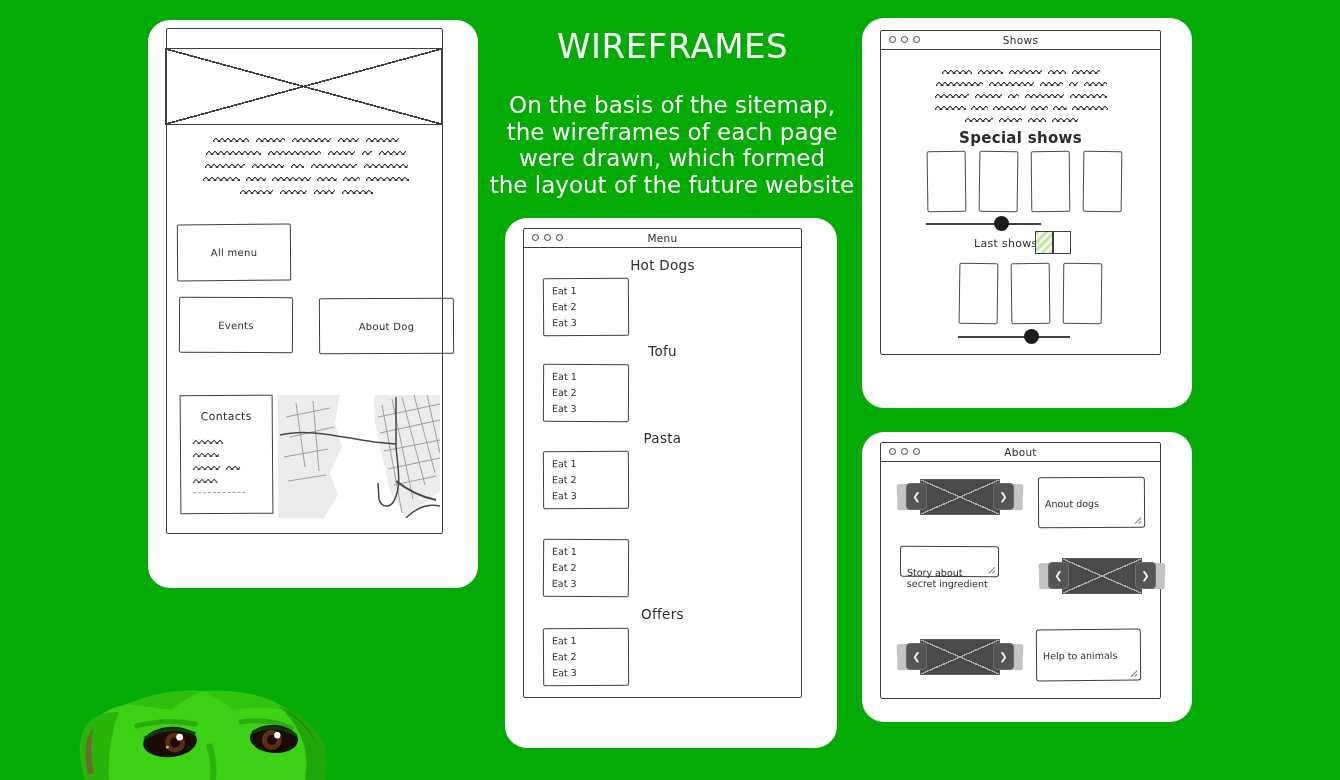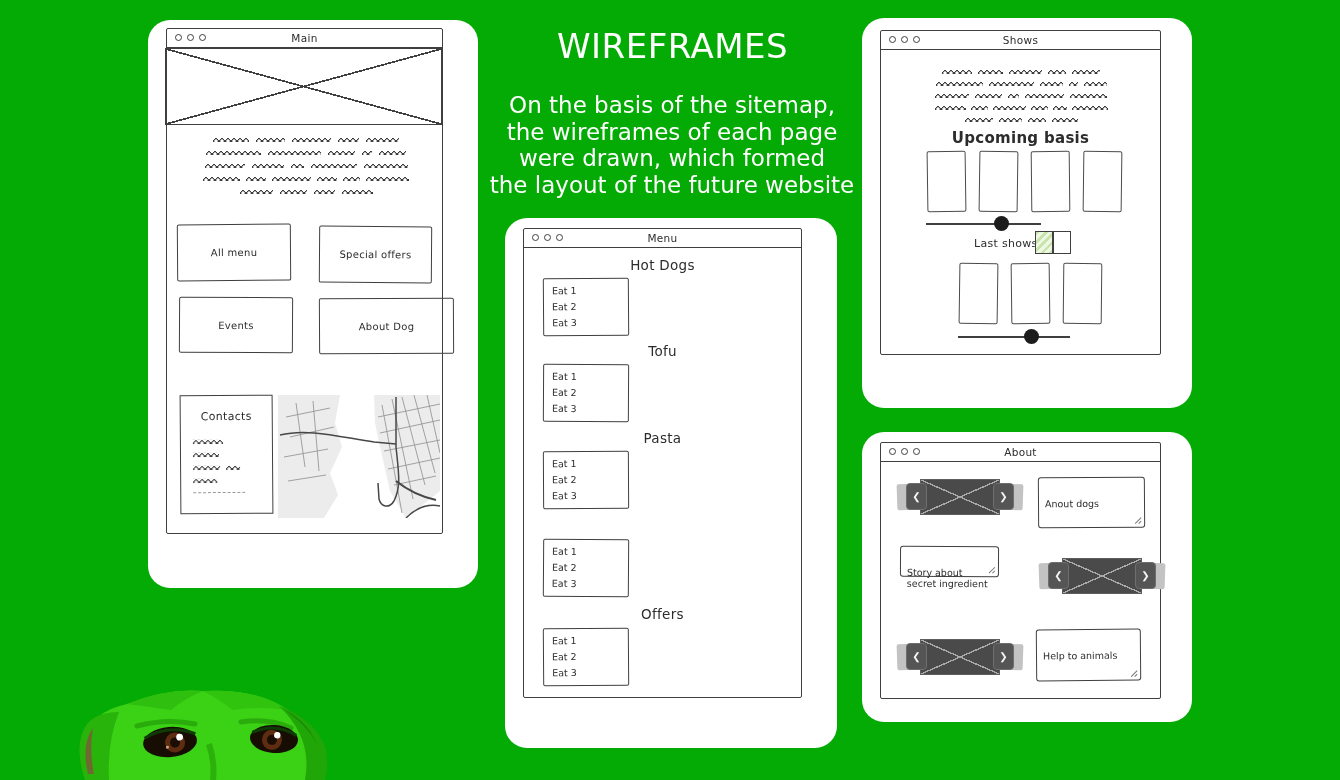--- a/index.html
+++ b/index.html
@@ -78,28 +78,20 @@
 <div id="stage">
 
   <div id="page-title">WIREFRAMES</div>
   <div id="page-desc">On the basis of the sitemap,
 the wireframes of each page
 were drawn, which formed
 the layout of the future website</div>
 
   <div class="card" style="left:148px; top:20px; width:330px; height:568px;">
     <div class="bwin" style="left:18px; top:8px; width:277px; height:506px;">
-      <div class="titlebar">
-        <div class="dots">
-          <span class="dot"></span>
-          <span class="dot"></span>
-          <span class="dot"></span>
-        </div>
-        <div class="wtitle hand">Main</div>
-      </div>
 
       <div class="ximg" style="position:absolute; left:-1.6px; top:19px; width:277px; height:77px;"></div>
 
       <div style="position:absolute; left:30px; top:108px; width:218px;">
         <div class="sqrow" style="gap:7px; margin-bottom:8px;">
             <span class="sqw" style="width:36px"></span>
             <span class="sqw" style="width:29px"></span>
             <span class="sqw" style="width:39px"></span>
             <span class="sqw" style="width:21px"></span>
             <span class="sqw" style="width:33px"></span>
@@ -128,21 +120,20 @@
           </div>
         <div class="sqrow" style="gap:7px;">
             <span class="sqw" style="width:33px"></span>
             <span class="sqw" style="width:27px"></span>
             <span class="sqw" style="width:21px"></span>
             <span class="sqw" style="width:31px"></span>
           </div>
       </div>
 
       <div class="nav-btn hand" style="left:10px; top:195px; width:114px; height:57px; transform:rotate(-.4deg);">All menu</div>
-      <div class="nav-btn hand" style="left:152px; top:197px; width:113px; height:57px; transform:rotate(.4deg);">Special offers</div>
       <div class="nav-btn hand" style="left:12px; top:268px; width:114px; height:56px; transform:rotate(.3deg);">Events</div>
       <div class="nav-btn hand" style="left:152px; top:269px; width:135px; height:56px; transform:rotate(-.3deg);">About Dog</div>
 
       <svg style="position:absolute; left:111px; top:366px;" width="162" height="123" viewBox="0 0 162 123">
         <rect width="162" height="123" fill="#ffffff"></rect>
         <path d="M0,0 H62 L57,28 L64,52 L52,78 L60,100 L46,123 H0 Z" fill="#ececec"></path>
         <path d="M96,0 H162 V96 L128,123 L112,96 L103,56 L97,28 Z" fill="#ececec"></path>
         <g stroke="#979797" stroke-width="0.9" fill="none">
           <path d="M8,22 L52,13"></path>
             <path d="M12,42 L56,32"></path>
@@ -280,21 +271,21 @@
             <span class="sqw" style="width:36px"></span>
           </div>
         <div class="sqrow" style="gap:6px;">
             <span class="sqw" style="width:28px"></span>
             <span class="sqw" style="width:23px"></span>
             <span class="sqw" style="width:18px"></span>
             <span class="sqw" style="width:26px"></span>
           </div>
       </div>
 
-      <div class="hand" style="position:absolute; left:0; right:0; top:98px; text-align:center; font-size:15px; font-weight:bold;">Upcoming basis</div>
+      <div class="hand" style="position:absolute; left:0; right:0; top:98px; text-align:center; font-size:15px; font-weight:bold;">Special shows</div>
 
       <div style="position:absolute; left:46px; top:120px; display:flex; gap:13px;">
         <div class="poster" style="width:39px; height:61px; transform:rotate(-.8deg);"></div>
         <div class="poster" style="width:39px; height:61px; transform:rotate(.8deg);"></div>
         <div class="poster" style="width:39px; height:61px; transform:rotate(-.6deg);"></div>
         <div class="poster" style="width:39px; height:61px; transform:rotate(.7deg);"></div>
       </div>
 
       <div class="slider" style="left:45px; top:185px; width:115px;">
         <div class="line"></div>

